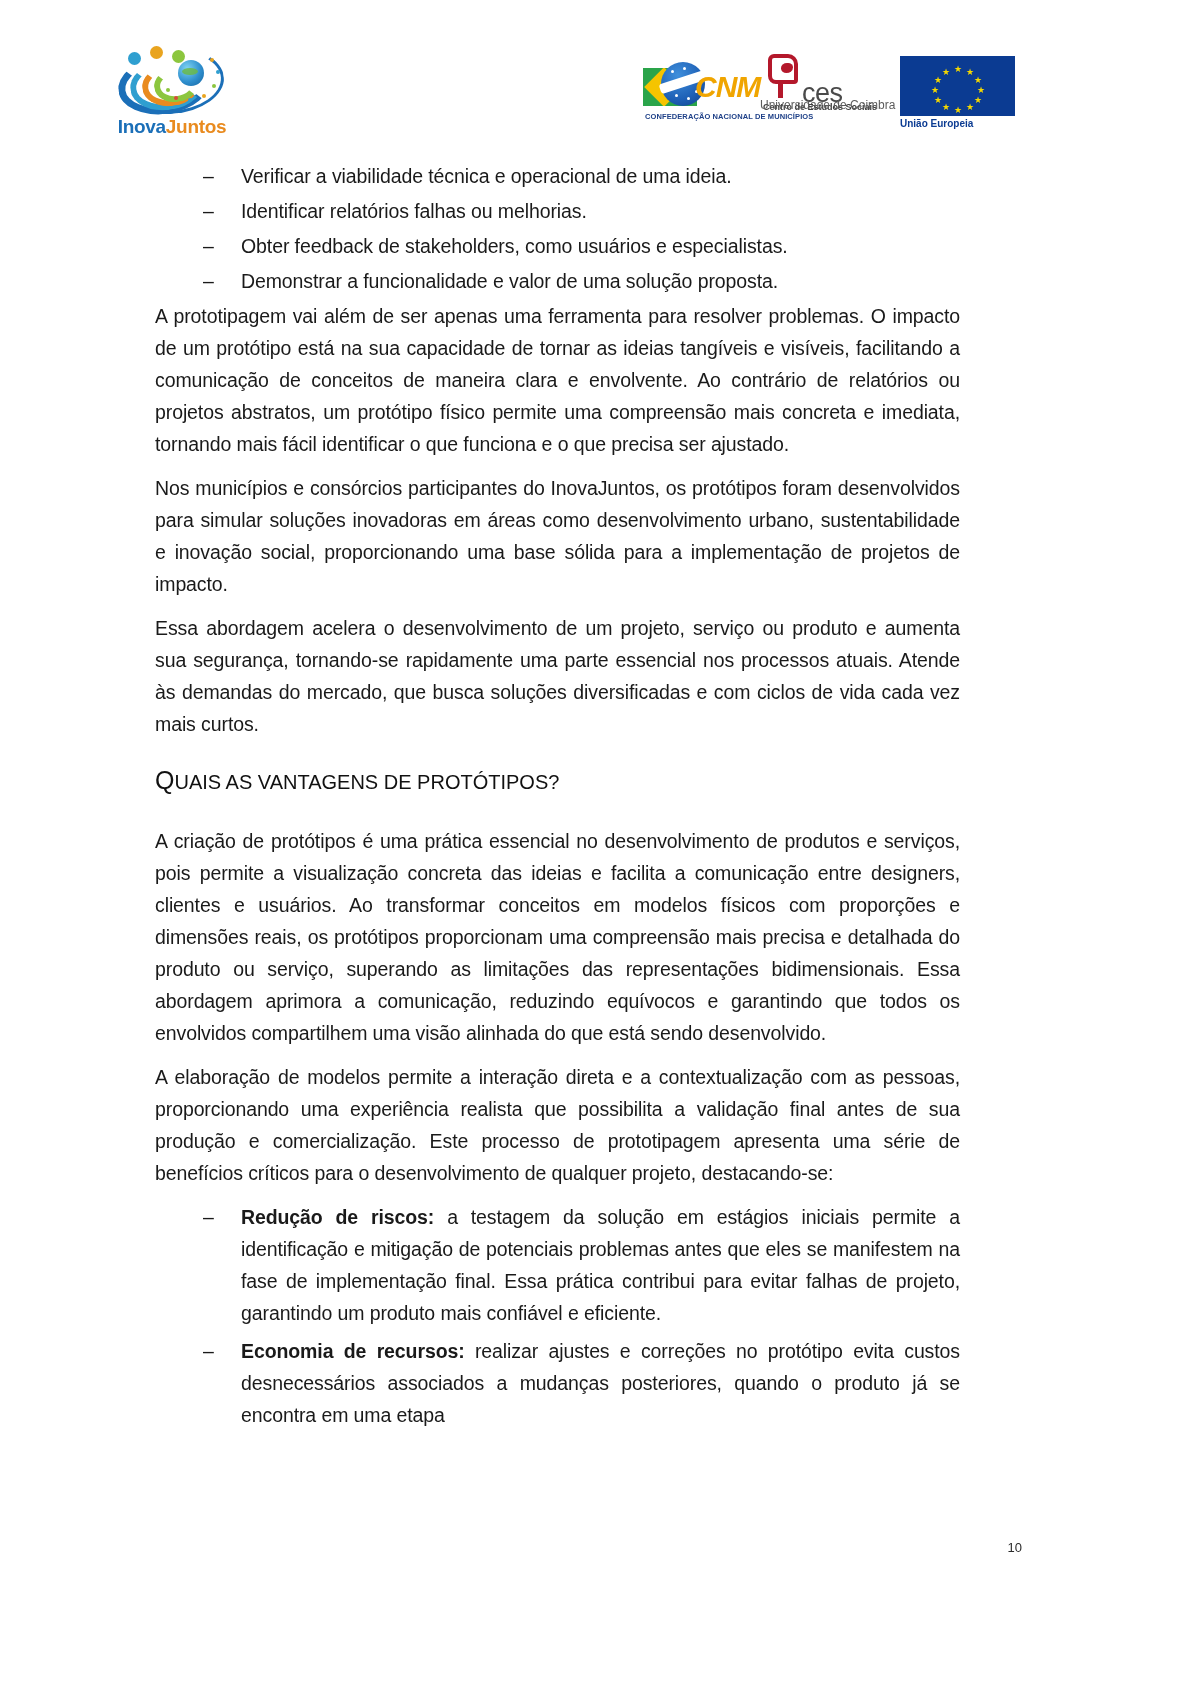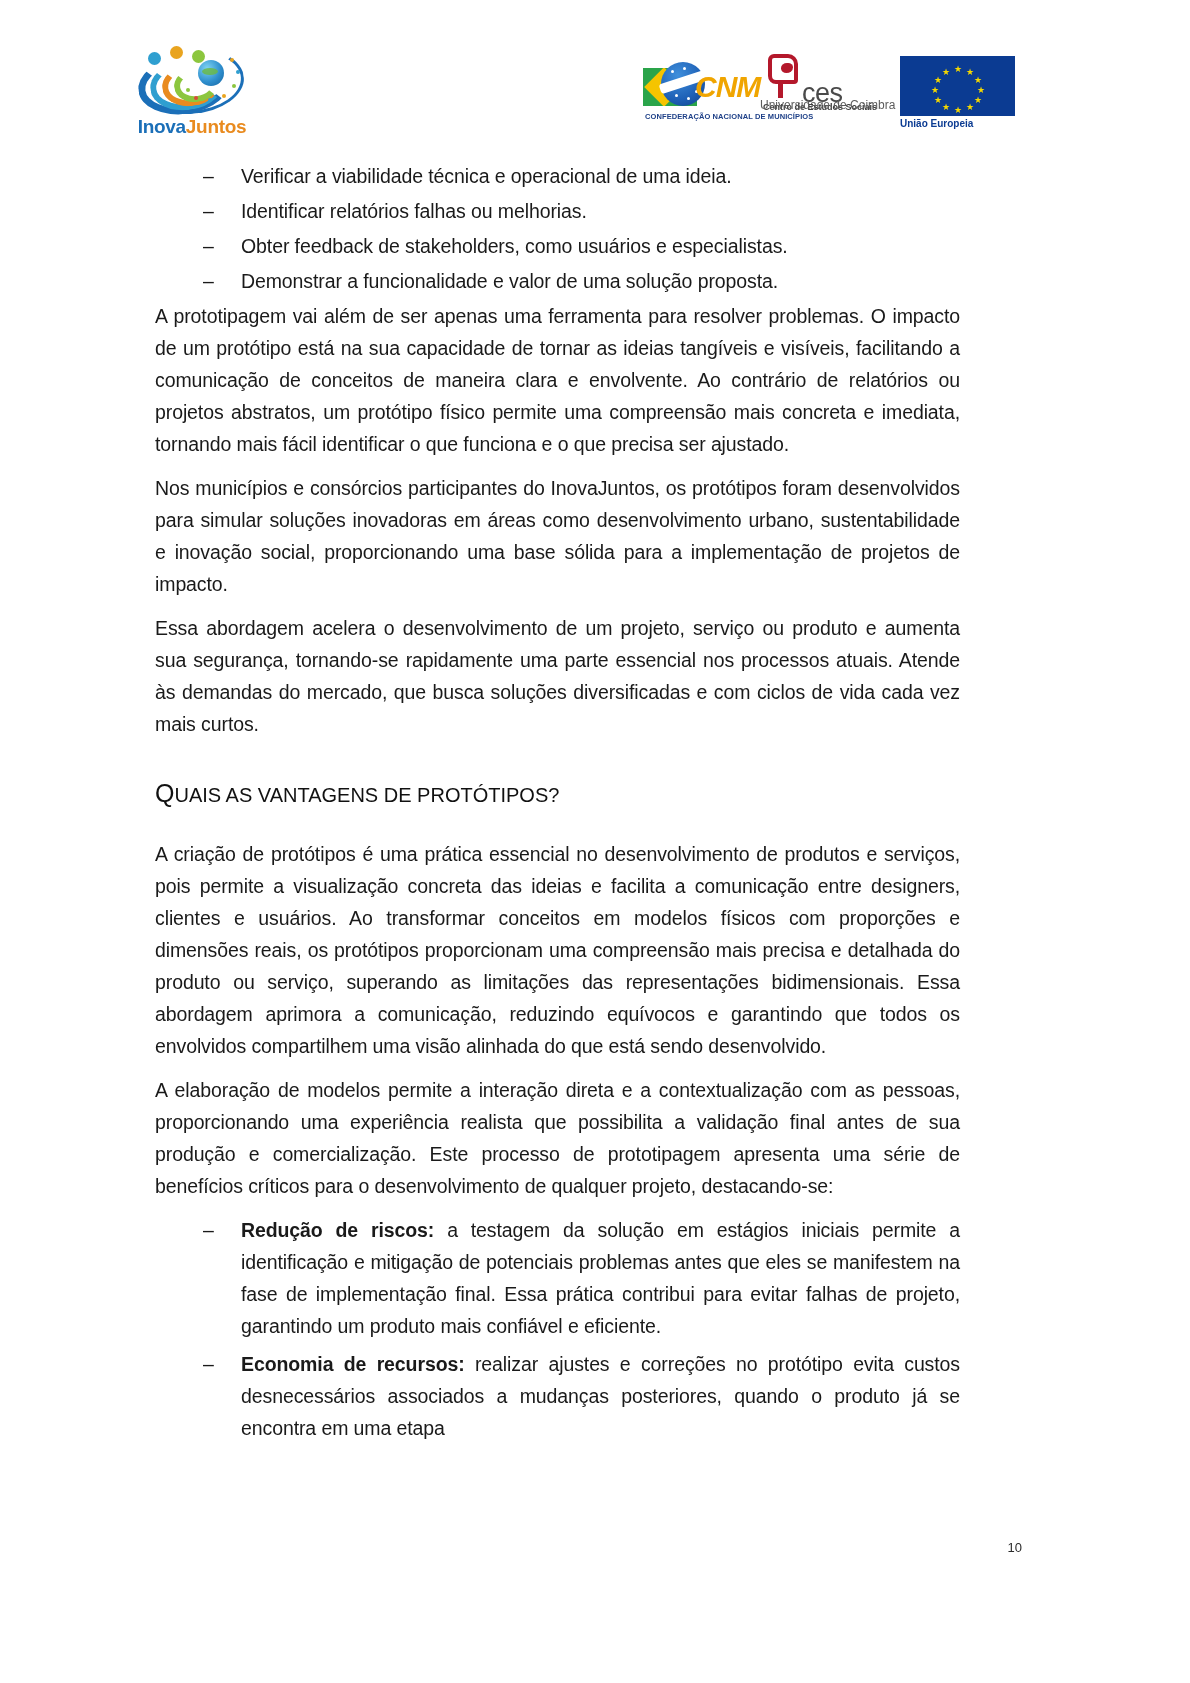--- a/index.html
+++ b/index.html
@@ -22,21 +22,21 @@
   
   .header {
     position: absolute;
     top: 34px;
     left: 0;
     width: 1190px;
     height: 110px;
   }
   .logo-inova {
     position: absolute;
-    left: 132px;
+    left: 112px;
     top: 6px;
     width: 120px;
     height: 104px;
   }
   .logo-inova .mark {
     position: relative;
     width: 112px;
     height: 74px;
     margin: 0 auto;
   }
@@ -267,21 +267,21 @@
     top: 0;
     color: #1a1a1a;
   }
   ul.dash-list.bullets-2 li { margin-bottom: 6px; }
   ul.dash-list li b { font-weight: bold; }
 
   .heading {
     font-size: 25px;
     line-height: 34px;
     color: #111111;
-    margin: 36px 0 26px 0;
+    margin: 23px 0 26px 0;
     font-weight: normal;
     letter-spacing: 0px;
   }
   .heading .cap { font-size: 25px; }
   .heading .sc {
     font-size: 20px;
     text-transform: uppercase;
   }
 
   .top-list { margin-bottom: 34px; }

